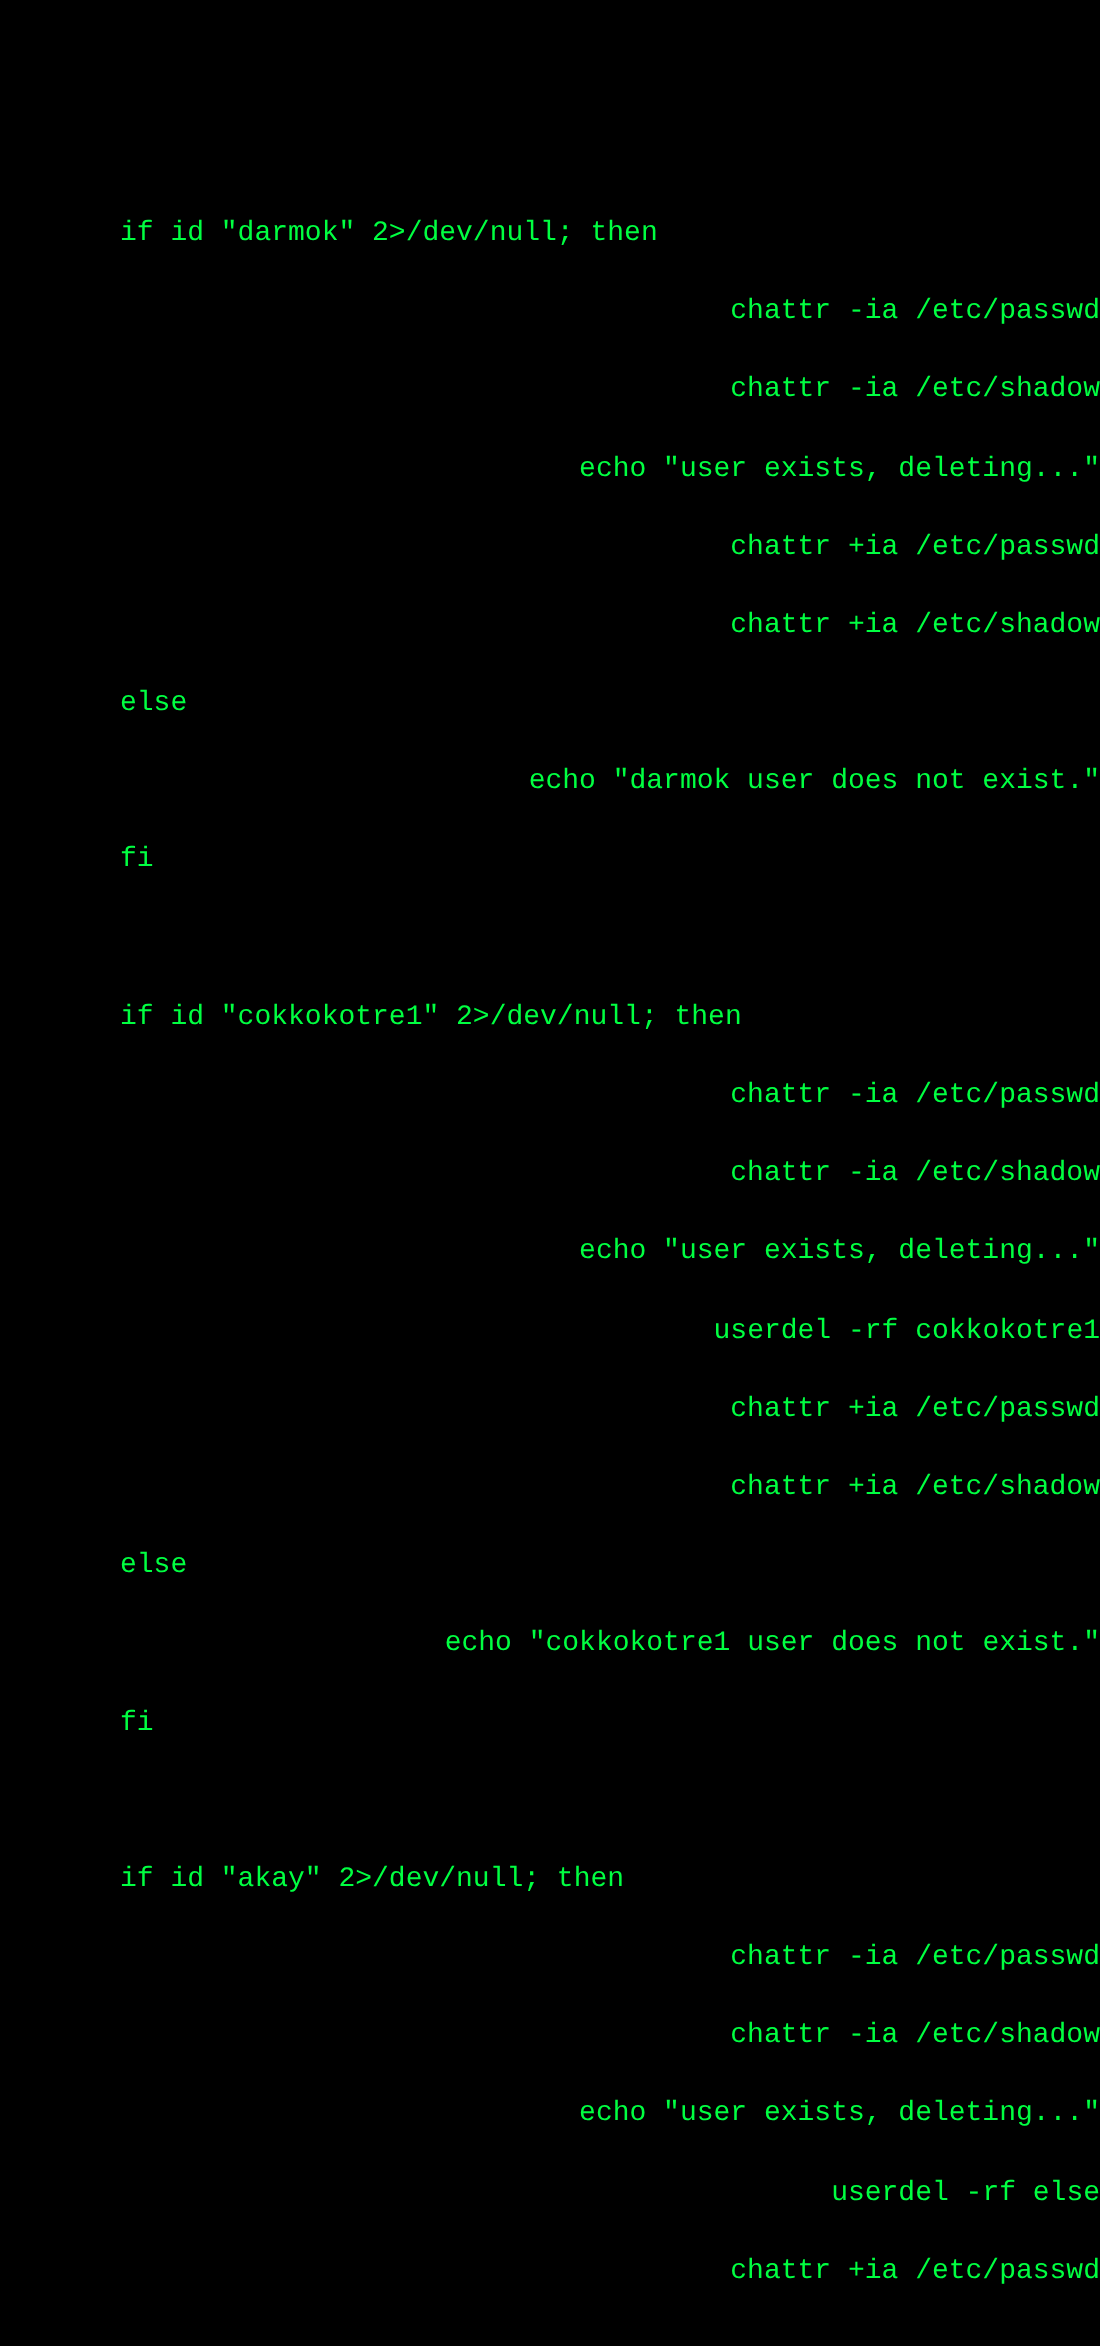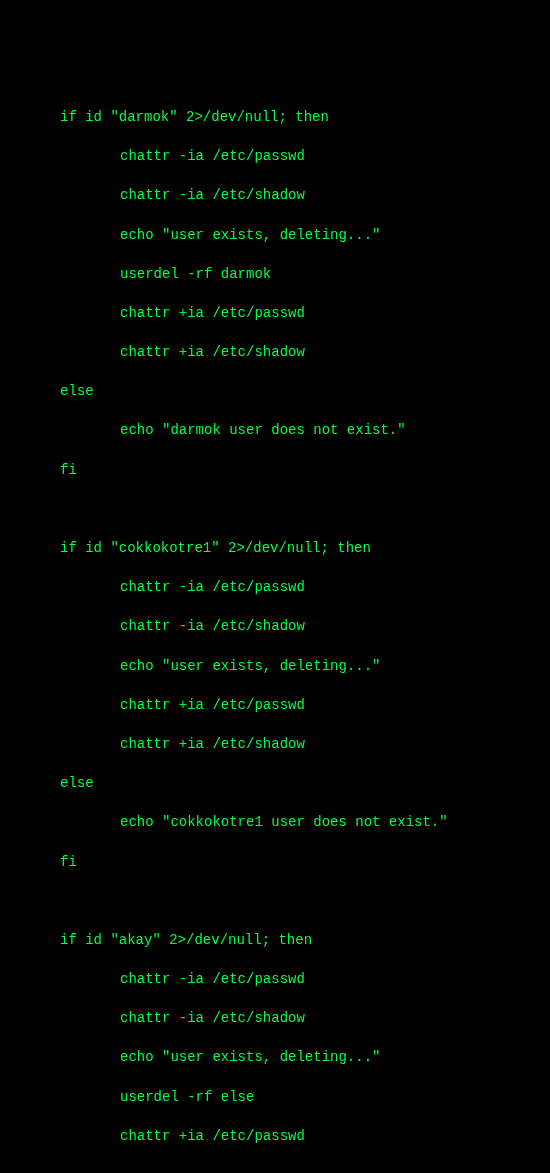--- a/index.html
+++ b/index.html
@@ -23,43 +23,44 @@
       padding-left: 60px;
     }
     .line {
       display: block;
     }
     .indent1 {
       padding-left: 0;
     }
     .indent2 {
       padding-left: 60px;
+      text-align: right;
     }
   </style>
 </head>
 <body>
 
 
 
 <div class="code-block">
 <span class="line indent1">if id "darmok" 2&gt;/dev/null; then</span>
 <span class="line indent2">chattr -ia /etc/passwd</span>
 <span class="line indent2">chattr -ia /etc/shadow</span>
 <span class="line indent2">echo "user exists, deleting..."</span>
-<span class="line indent2">userdel -rf darmok</span>
 <span class="line indent2">chattr +ia /etc/passwd</span>
 <span class="line indent2">chattr +ia /etc/shadow</span>
 <span class="line indent1">else</span>
 <span class="line indent2">echo "darmok user does not exist."</span>
 <span class="line indent1">fi</span>
 <span class="line"> </span>
 <span class="line indent1">if id "cokkokotre1" 2&gt;/dev/null; then</span>
 <span class="line indent2">chattr -ia /etc/passwd</span>
 <span class="line indent2">chattr -ia /etc/shadow</span>
 <span class="line indent2">echo "user exists, deleting..."</span>
+<span class="line indent2">userdel -rf cokkokotre1</span>
 <span class="line indent2">chattr +ia /etc/passwd</span>
 <span class="line indent2">chattr +ia /etc/shadow</span>
 <span class="line indent1">else</span>
 <span class="line indent2">echo "cokkokotre1 user does not exist."</span>
 <span class="line indent1">fi</span>
 <span class="line"> </span>
 <span class="line indent1">if id "akay" 2&gt;/dev/null; then</span>
 <span class="line indent2">chattr -ia /etc/passwd</span>
 <span class="line indent2">chattr -ia /etc/shadow</span>
 <span class="line indent2">echo "user exists, deleting..."</span>

